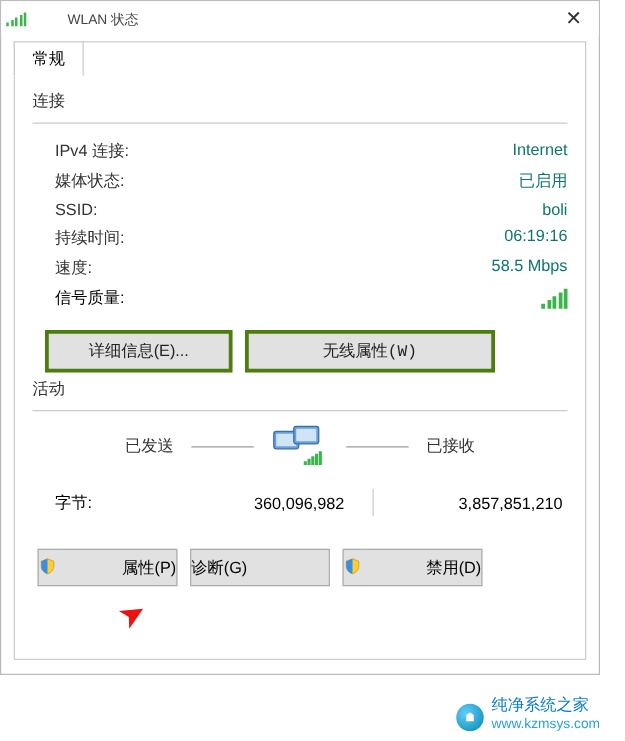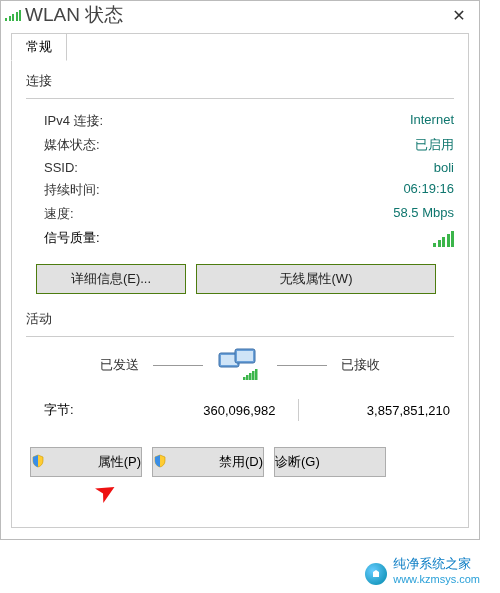--- a/index.html
+++ b/index.html
@@ -21,21 +21,21 @@
   }
   .titlebar {
     display: flex;
     align-items: center;
     justify-content: space-between;
     padding: 4px 8px 4px 4px;
     height: 28px;
     background: #fff;
   }
   .titlebar-left { display: flex; align-items: center; gap: 4px; }
-  .title-text { color: #444; font-size: 19px; }
+  .title-text { color: #444; font-size: 11px; margin-left: 29px; }
   .close-btn {
     width: 24px; height: 24px;
     display:flex; align-items:center; justify-content:center;
     font-size: 16px; color:#333;
     cursor:pointer;
   }
   .content-frame {
     margin: 4px 10px 10px 10px;
     border: 1px solid #ccc;
     height: 495px;
@@ -75,29 +75,29 @@
     padding: 3px 0 3px 18px;
     align-items:flex-end;
   }
   .btn-row {
     display:flex;
     gap: 10px;
     margin: 14px 0 0 10px;
   }
   .btn {
     background: #e1e1e1;
-    border: 1px solid #4d7c0f;
+    border: 3px solid #4d7c0f;
     padding: 5px 0;
     font-size: 13px;
     text-align:center;
     cursor:pointer;
     color:#222;
   }
   .btn-wide { width: 150px; }
-  .btn-wider { width: 240px; }
+  .btn-wider { width: 200px; font-family: Liberation Mono, monospace; }
   .activity-header {
     display:flex;
     align-items:center;
     justify-content:center;
     gap: 14px;
     margin: 6px 0;
     text-align: center;
   }
   .dash { flex:0 0 50px; border-top:1px solid #999; }
   .act-label { color:#333; }
@@ -235,21 +235,21 @@
 
       <div class="btn-row">
         <div class="btn btn-wide">
           <span>详细信息(E)...</span>
         </div>
         <div class="btn btn-wider">
           <span>无线属性(W)</span>
         </div>
       </div>
 
-      <div class="section-title" style="margin-top:16px">活动</div>
+      <div class="section-title" style="margin-top:4px">活动</div>
       <div class="hr"></div>
 
       <div class="activity-header">
         <span class="act-label">已发送</span>
         <span class="dash"></span>
         <span class="net-icon">
           <svg width="46" height="36" viewBox="0 0 46 36">
             <rect x="2" y="6" width="20" height="14" rx="2" fill="#6aa0d8" stroke="#3a6fa8"></rect>
             <rect x="4" y="8" width="16" height="10" fill="#cfe4f7"></rect>
             <rect x="18" y="2" width="20" height="14" rx="2" fill="#6aa0d8" stroke="#3a6fa8"></rect>
@@ -278,30 +278,30 @@
         <div class="bottom-btn">
           <span class="shield">
             <svg width="14" height="14" viewBox="0 0 14 14">
                 <path d="M7 1 L12 3 V7 C12 10 9.5 12.5 7 13 C4.5 12.5 2 10 2 7 V3 Z" fill="#ffcc33" stroke="#cc9900" stroke-width="0.6"></path>
                 <path d="M7 1 L7 13 C4.5 12.5 2 10 2 7 V3 Z" fill="#3a8ee6"></path>
               </svg>
           </span>
           <span>属性(P)</span>
         </div>
         <div class="bottom-btn">
+          <span>诊断(G)</span>
+        </div>
+        <div class="bottom-btn">
           <span class="shield">
             <svg width="14" height="14" viewBox="0 0 14 14">
                 <path d="M7 1 L12 3 V7 C12 10 9.5 12.5 7 13 C4.5 12.5 2 10 2 7 V3 Z" fill="#ffcc33" stroke="#cc9900" stroke-width="0.6"></path>
                 <path d="M7 1 L7 13 C4.5 12.5 2 10 2 7 V3 Z" fill="#3a8ee6"></path>
               </svg>
           </span>
           <span>禁用(D)</span>
-        </div>
-        <div class="bottom-btn">
-          <span>诊断(G)</span>
         </div>
       </div>
 
     </div>
   </div>
 
   <div class="arrow-cursor">➤</div>
 </div>
 
 <div class="watermark">

